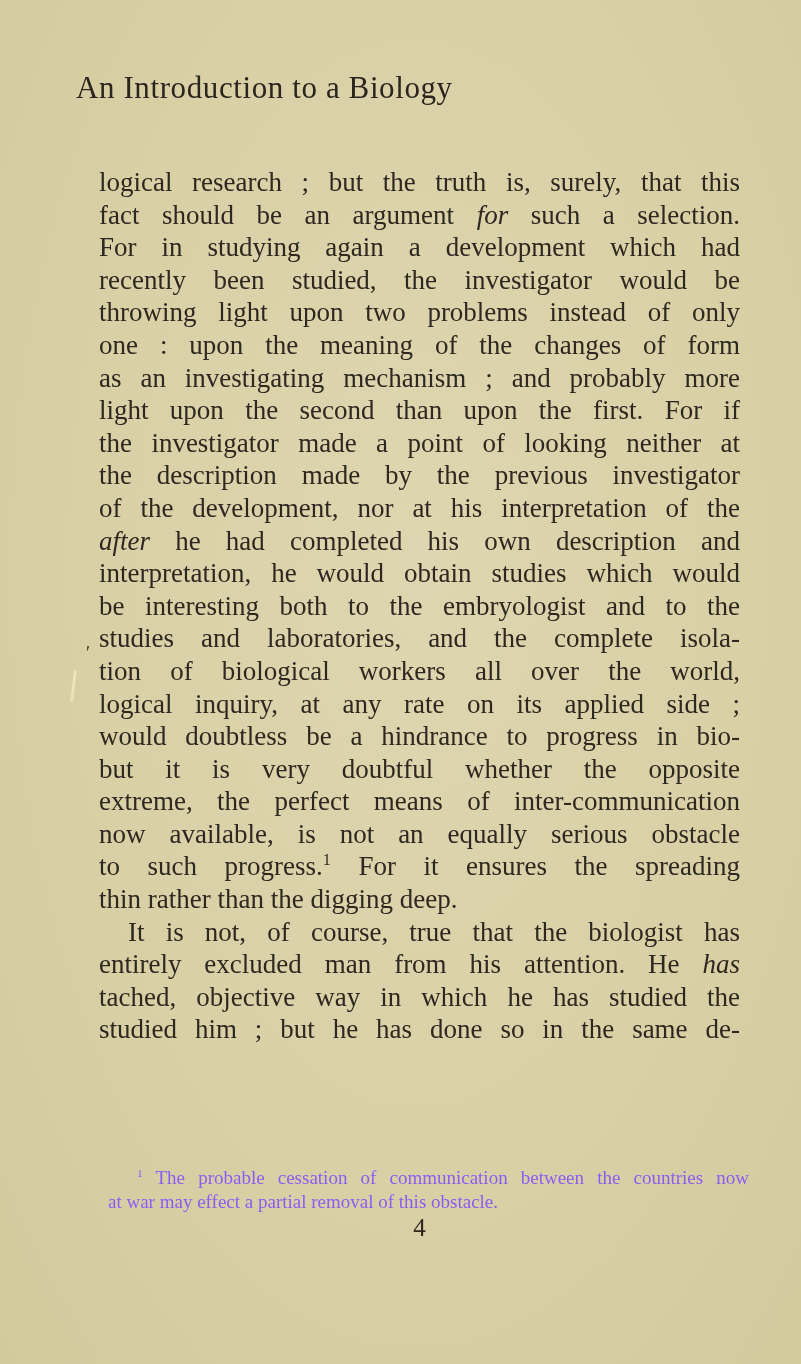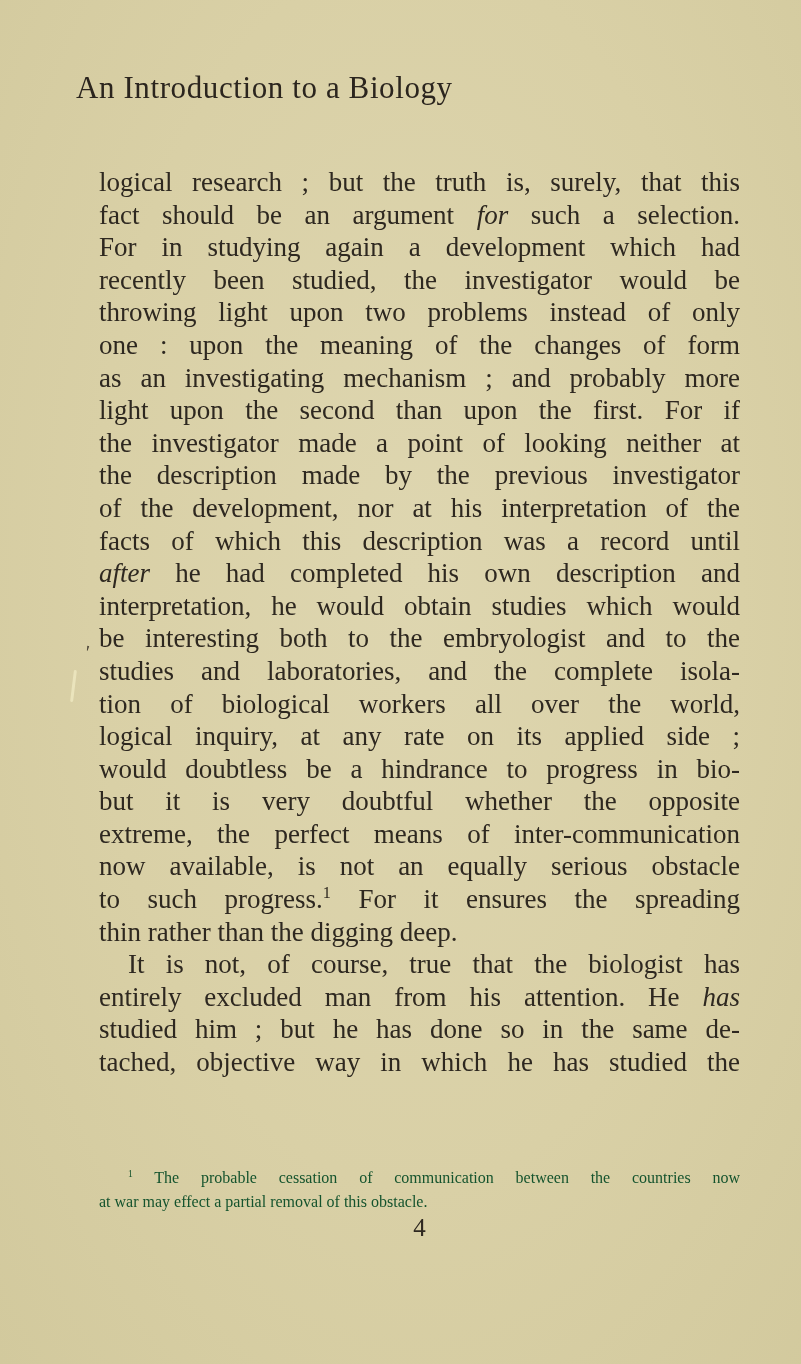--- a/index.html
+++ b/index.html
@@ -28,25 +28,25 @@
     position: absolute;
     left: 99px;
     top: 128px;
     width: 641px;
     font-size: 27px;
     color: #2e2820;
     margin-top: 38px;
   }
   #footnote {
     position: absolute;
-    left: 99px;
+    left: 108px;
     top: 1166px;
     width: 641px;
-    font-size: 16px;
-    color: #14532d;
+    font-size: 19px;
+    color: #8b5cf6;
   }
   #body-text .tline { line-height: 32.6px; height: 32.6px; white-space: normal; }
   #footnote .tline { line-height: 24px; height: 24px; }
   .tline { text-align: left; }
   .tline.just { text-align: justify; text-align-last: justify; }
   .tline.ind { text-indent: 29px; }
   .tline sup {
     font-size: 0.6em;
     line-height: 0;
     vertical-align: super;
@@ -90,37 +90,36 @@
     <div class="tline just"><span>fact should be an argument </span><span class="it">for</span><span> such a selection.</span></div>
     <div class="tline just"><span>For in studying again a development which had</span></div>
     <div class="tline just"><span>recently been studied, the investigator would be</span></div>
     <div class="tline just"><span>throwing light upon two problems instead of only</span></div>
     <div class="tline just"><span>one : upon the meaning of the changes of form</span></div>
     <div class="tline just"><span>as an investigating mechanism ; and probably more</span></div>
     <div class="tline just"><span>light upon the second than upon the first.  For if</span></div>
     <div class="tline just"><span>the investigator made a point of looking neither at</span></div>
     <div class="tline just"><span>the description made by the previous investigator</span></div>
     <div class="tline just"><span>of the development, nor at his interpretation of the</span></div>
-    <div class="tline just"><span>facts of which this description was a record until</span></div>
     <div class="tline just"><span class="it">after</span><span> he had completed his own description and</span></div>
     <div class="tline just"><span>interpretation, he would obtain studies which would</span></div>
     <div class="tline just"><span>be interesting both to the embryologist and to the</span></div>
     <div class="tline just"><span>studies and laboratories, and the complete isola-</span></div>
     <div class="tline just"><span>tion of biological workers all over the world,</span></div>
     <div class="tline just"><span>logical inquiry, at any rate on its applied side ;</span></div>
     <div class="tline just"><span>would doubtless be a hindrance to progress in bio-</span></div>
     <div class="tline just"><span>but it is very doubtful whether the opposite</span></div>
     <div class="tline just"><span>extreme, the perfect means of inter-communication</span></div>
     <div class="tline just"><span>now available, is not an equally serious obstacle</span></div>
     <div class="tline just"><span>to such progress.</span><sup>1</sup><span>  For it ensures the spreading</span></div>
     <div class="tline"><span>thin rather than the digging deep.</span></div>
     <div class="tline just ind"><span>It is not, of course, true that the biologist has</span></div>
     <div class="tline just"><span>entirely excluded man from his attention.  He </span><span class="it">has</span></div>
+    <div class="tline just"><span>tached, objective way in which he has studied the</span></div>
     <div class="tline just"><span>studied him ; but he has done so in the same de-</span></div>
-    <div class="tline just"><span>tached, objective way in which he has studied the</span></div>
   </div>
 
 <div id="footnote">
     <div class="tline just ind"><sup>1</sup><span> The probable cessation of communication between the countries now</span></div>
     <div class="tline"><span>at war may effect a partial removal of this obstacle.</span></div>
   </div>
 
 <div id="page-number">4</div>
 
 <span id="stray-mark">'</span>

